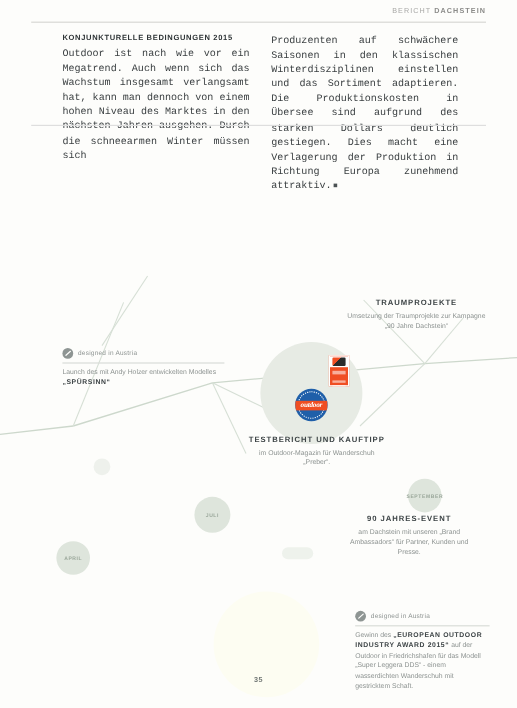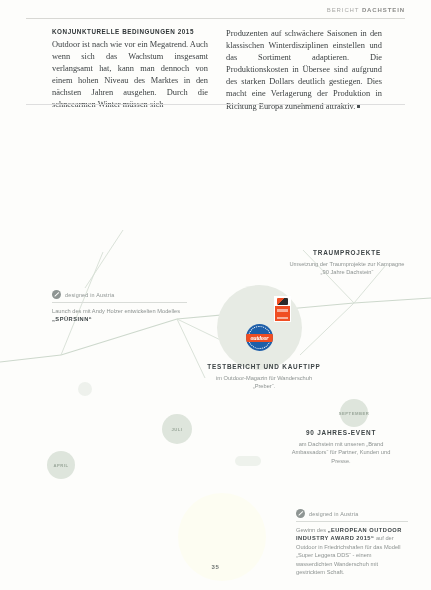--- a/index.html
+++ b/index.html
@@ -49,21 +49,21 @@
   }
   .col { width: 156px; }
   .col-head {
     font-size: 6.3px;
     font-weight: bold;
     letter-spacing: 0.55px;
     color: #2e3436;
     margin-bottom: 4px;
   }
   .col-body {
-    font-family: Liberation Serif, serif;
+    font-family: Liberation Mono, monospace;
     font-size: 8.4px;
     line-height: 12.1px;
     color: #3a3f41;
     text-align: justify;
   }
   .endmark {
     display: inline-block;
     width: 3px;
     height: 3px;
     background: #4b5254;

